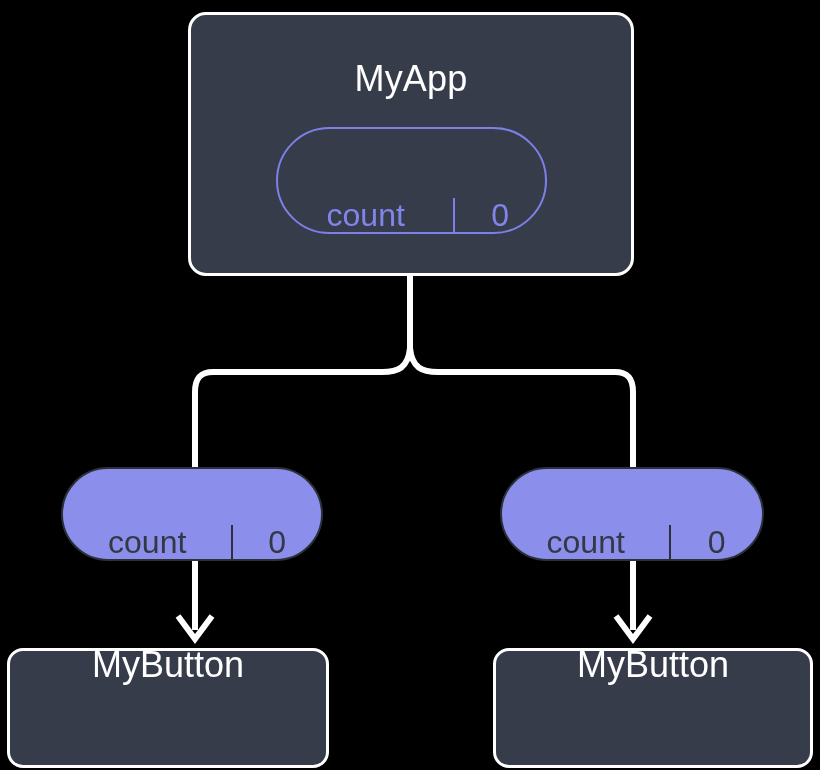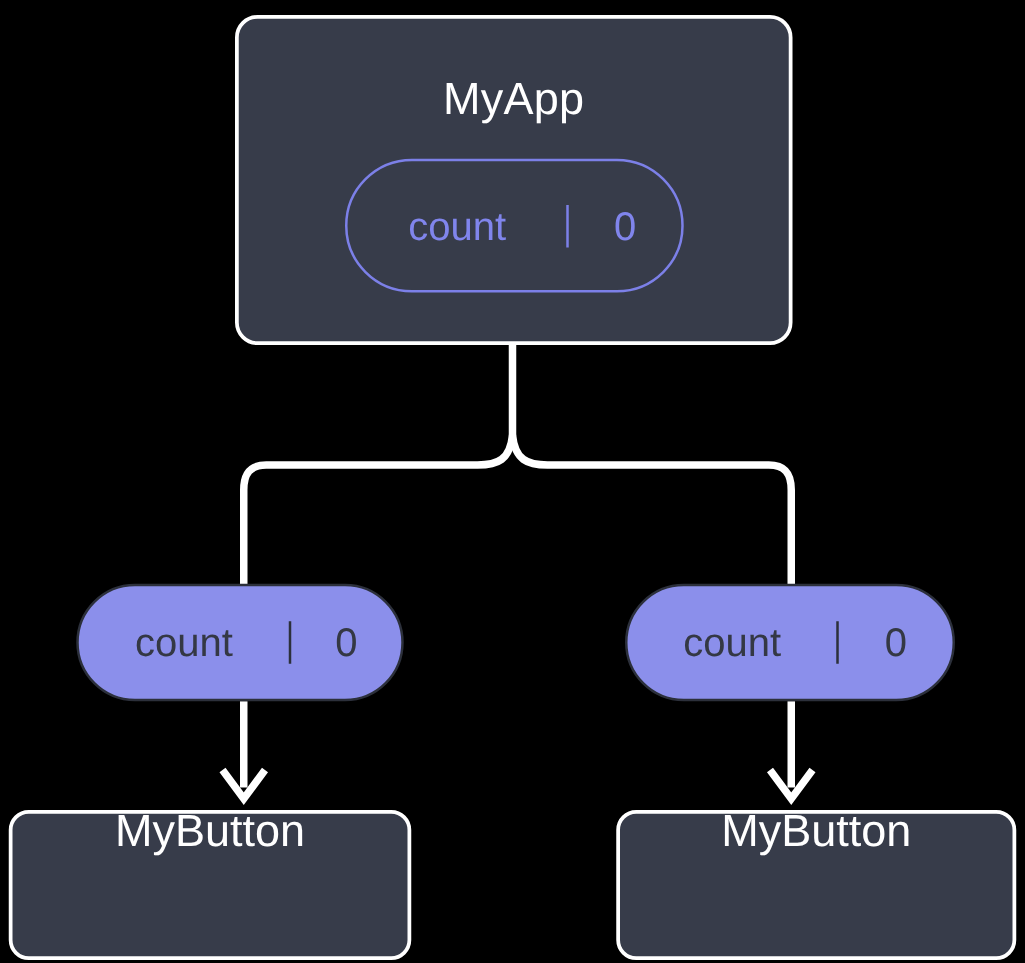--- a/index.html
+++ b/index.html
@@ -97,21 +97,21 @@
     font-weight: 400;
     white-space: nowrap;
     position: relative;
     top: -6px;
   }
 
   
   .state-pill {
     position: absolute;
     display: flex;
-    align-items: center;
+    align-items: flex-end;
     box-sizing: border-box;
     overflow: hidden;
   }
 
   
   .state-pill.outlined {
     border: 2px solid #7C80E8;
     border-radius: 999px;
     background: transparent;
     z-index: 3;

